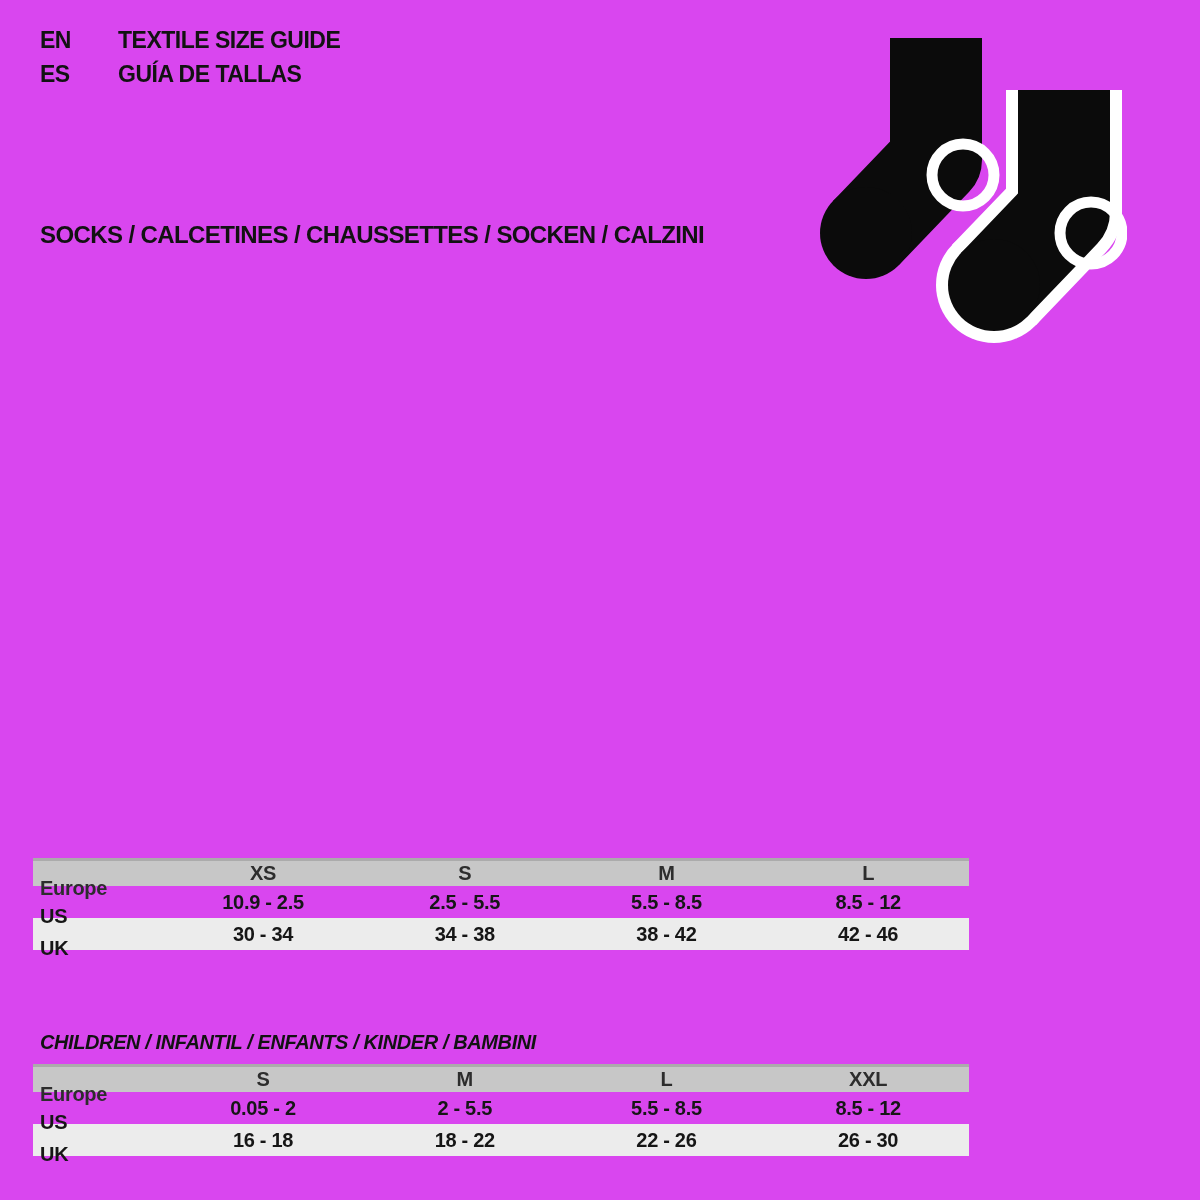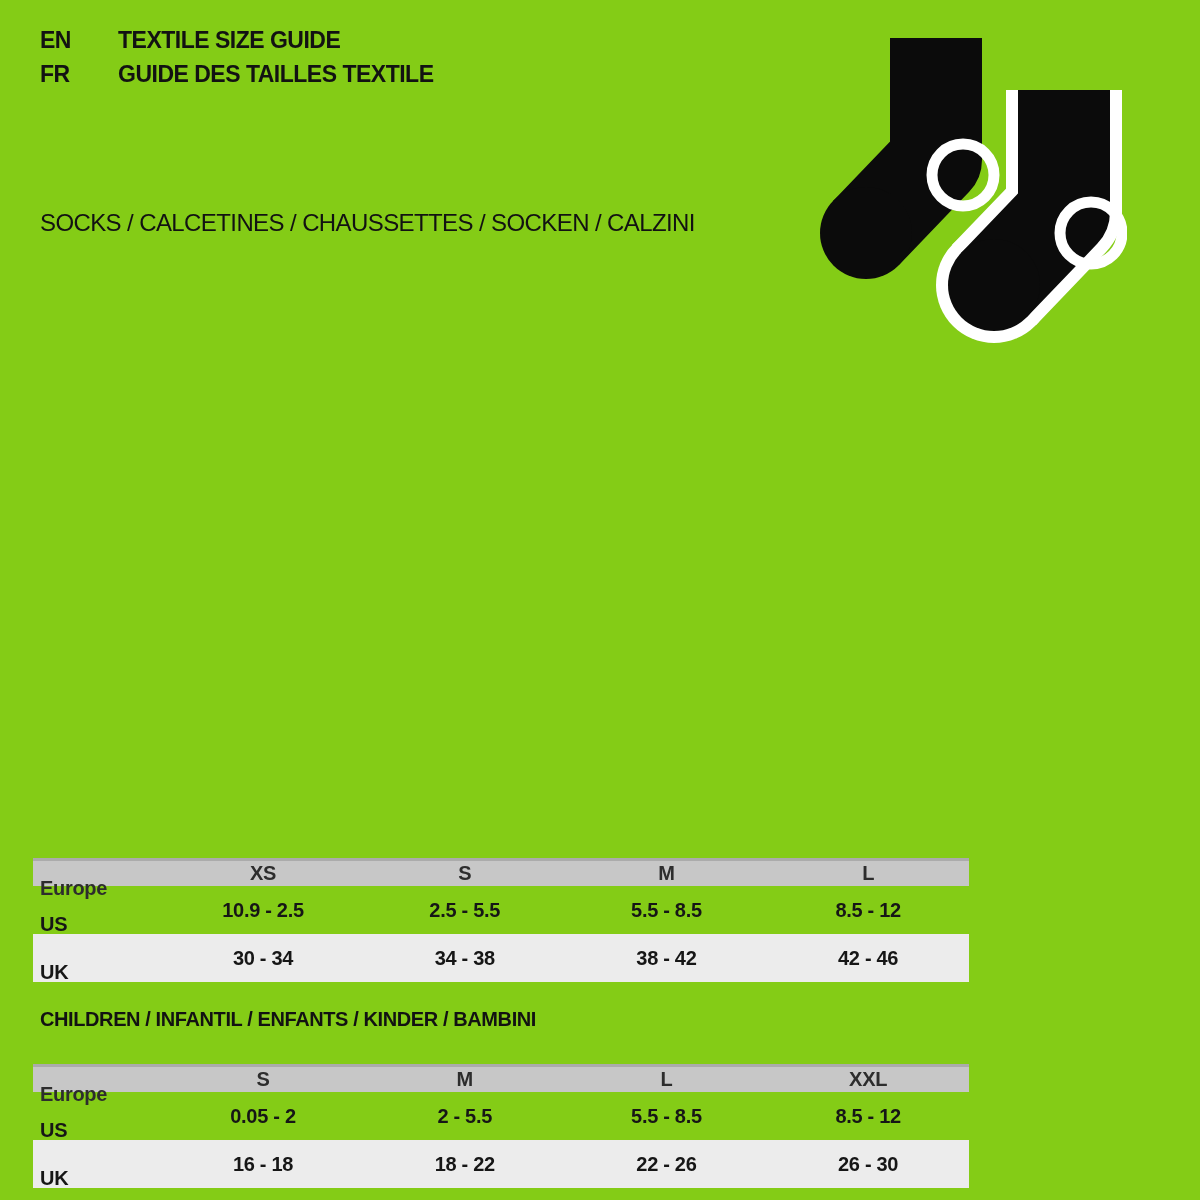--- a/index.html
+++ b/index.html
@@ -11,21 +11,21 @@
     font-family: "Liberation Sans", sans-serif;
     color: #121212;
     overflow: hidden;
     position: relative;
   }
   .page {
     position: absolute;
     inset: 0;
     width: 1200px;
     height: 1200px;
-    background: #84cc16;
+    background: #d946ef;
   }
   
   .lang-list {
     position: absolute;
     left: 40px;
     top: 23px;
   }
   .lang-row {
     height: 34px;
     line-height: 34px;
@@ -34,43 +34,43 @@
     letter-spacing: -0.5px;
     white-space: nowrap;
   }
   .lang-code {
     display: inline-block;
     width: 78px;
   }
   .category-line {
     position: absolute;
     left: 40px;
-    top: 209px;
+    top: 221px;
     font-size: 24px;
-    font-weight: 400;
+    font-weight: 700;
     letter-spacing: -0.6px;
     white-space: nowrap;
   }
   
   .socks-svg {
     position: absolute;
     left: 815px;
     top: 28px;
   }
   
   .tbl-title {
     position: absolute;
     left: 40px;
     font-size: 20px;
     font-weight: 700;
     letter-spacing: -0.4px;
     white-space: nowrap;
   }
   .tbl-title.t1 { top: 820px; }
-  .tbl-title.t2 { top: 1008px; }
+  .tbl-title.t2 { top: 1031px; font-style: italic; }
 
   .size-table {
     position: absolute;
     left: 33px;
     width: 936px;
   }
   .size-table.t1 { top: 858px; }
   .size-table.t2 { top: 1064px; }
 
   .thead {
@@ -80,21 +80,21 @@
     background: #c7c7c7;
     border-top: 3px solid #ababab;
     font-size: 20px;
     font-weight: 700;
     color: #2d2d2d;
     letter-spacing: -0.3px;
   }
   .trow {
     display: flex;
     align-items: center;
-    height: 48px;
+    height: 32px;
     font-size: 20px;
     font-weight: 700;
     color: #161616;
     letter-spacing: -0.3px;
   }
   .trow.alt { background: #ececec; }
   .c0 {
     width: 13.8%;
     padding-left: 7px;
     box-sizing: border-box;
@@ -109,21 +109,21 @@
 </head>
 <body>
 
 <div class="page">
 
   <div class="lang-list">
     <div class="lang-row">
       <span class="lang-code">EN</span><span class="lang-label">TEXTILE SIZE GUIDE</span>
     </div>
     <div class="lang-row">
-      <span class="lang-code">FR</span><span class="lang-label">GUIDE DES TAILLES TEXTILE</span>
+      <span class="lang-code">ES</span><span class="lang-label">GUÍA DE TALLAS</span>
     </div>
   </div>
 
   <div class="category-line">SOCKS / CALCETINES / CHAUSSETTES / SOCKEN / CALZINI</div>
 
   <svg class="socks-svg" width="312" height="350" viewBox="0 0 312 350" aria-hidden="true">
 
     <g transform="translate(75,10)">
       <path d="M46,0 L46,122 L-24,195" fill="none" stroke="#0b0b0b" stroke-width="92" stroke-linecap="butt" stroke-linejoin="round"></path>
       <circle cx="-24" cy="195" r="46" fill="#0b0b0b"></circle>

